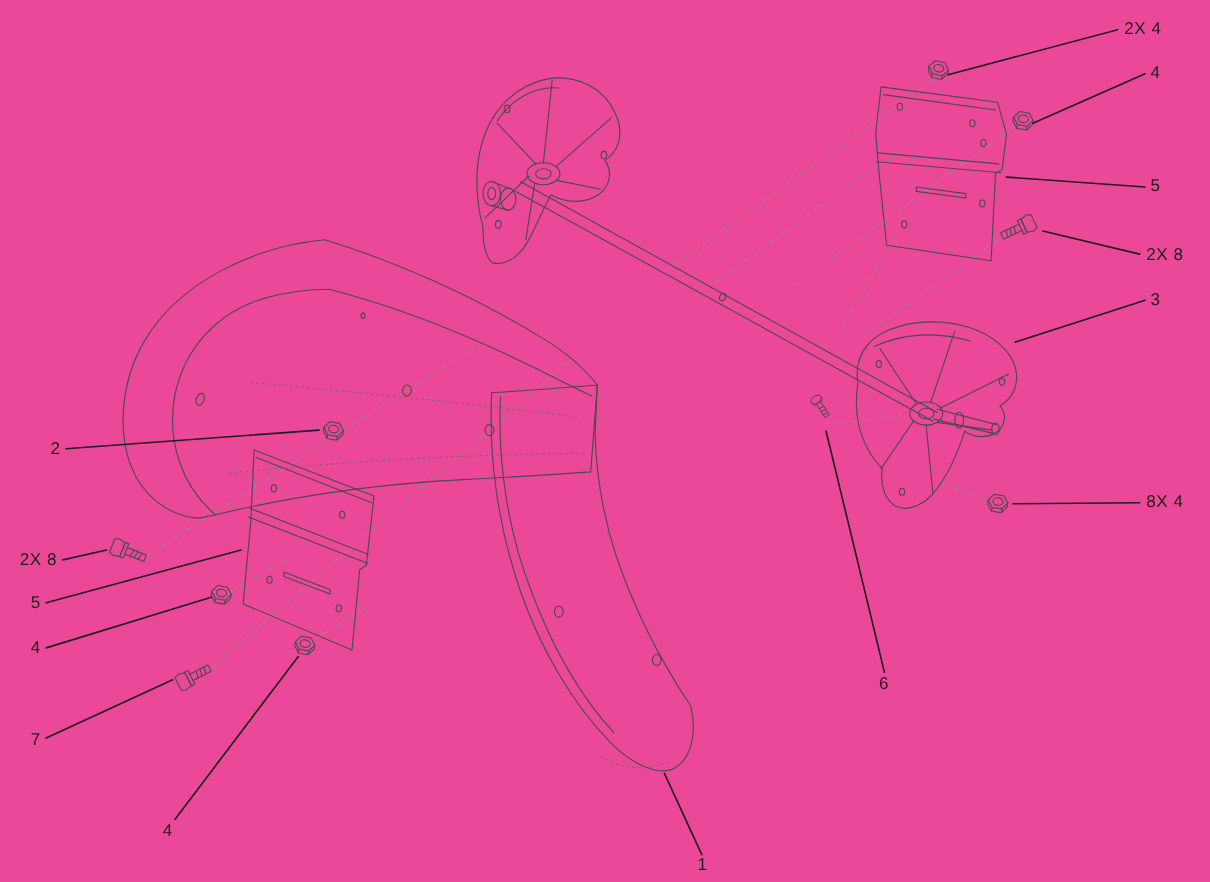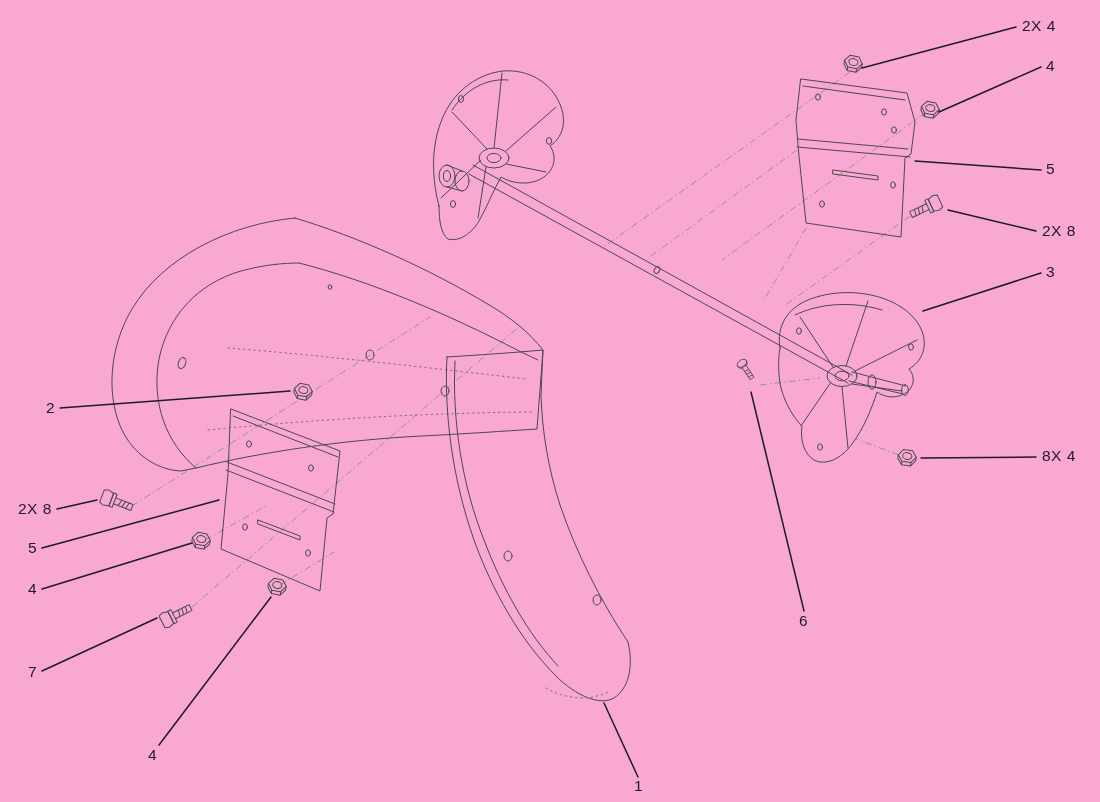--- a/index.html
+++ b/index.html
@@ -1,17 +1,17 @@
 <!DOCTYPE html>
 <html><head>
 <meta charset="utf-8">
 <style>
   html,body{margin:0;padding:0;background:#f7f7f6;}
   .stage{
-    position:relative;width:1100px;height:802px;background:#f9a8d4;
+    position:relative;width:1100px;height:802px;background:#ec4899;
     overflow:hidden;font-family:"Liberation Sans",sans-serif;
   }
   .stage svg{position:absolute;left:0;top:0;}
   
   .art path,.art line,.art ellipse,.art circle{
     stroke:#4a4a4a;stroke-width:1;fill:none;
     stroke-linejoin:round;stroke-linecap:round;
   }
   .dash line{stroke:#8f8f8f;stroke-width:0.9;fill:none;stroke-dasharray:7 3 1.5 3;}
   .art path.dots{stroke-dasharray:1.6 3.6;stroke-width:0.9;stroke:#6a6a6a;}

